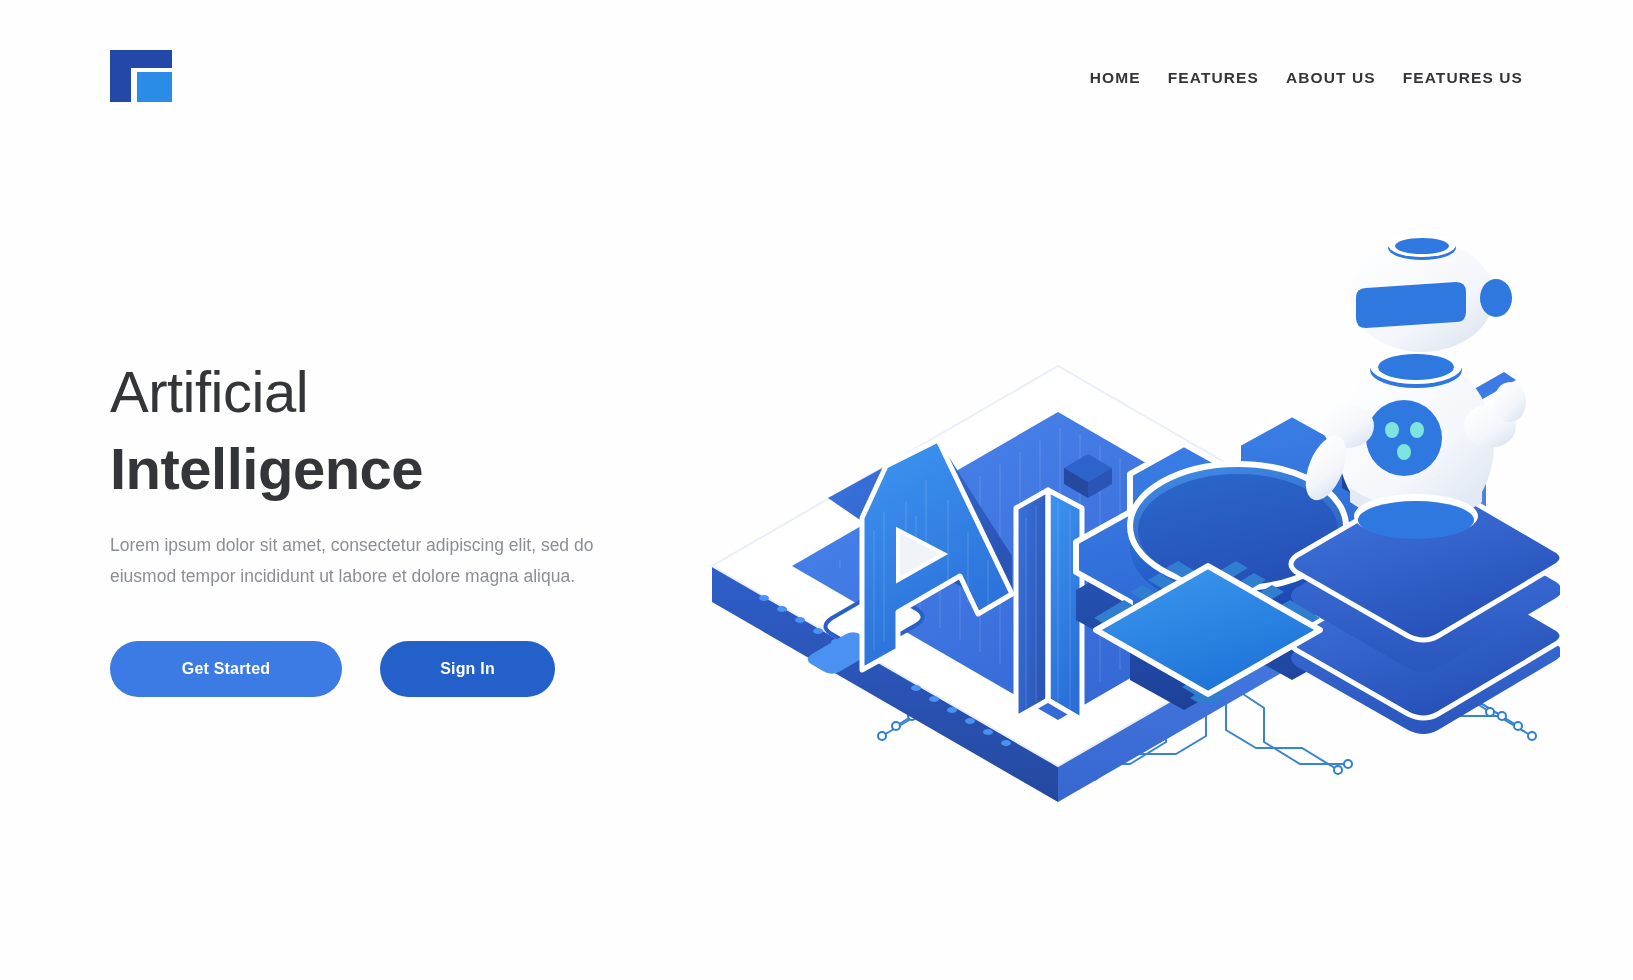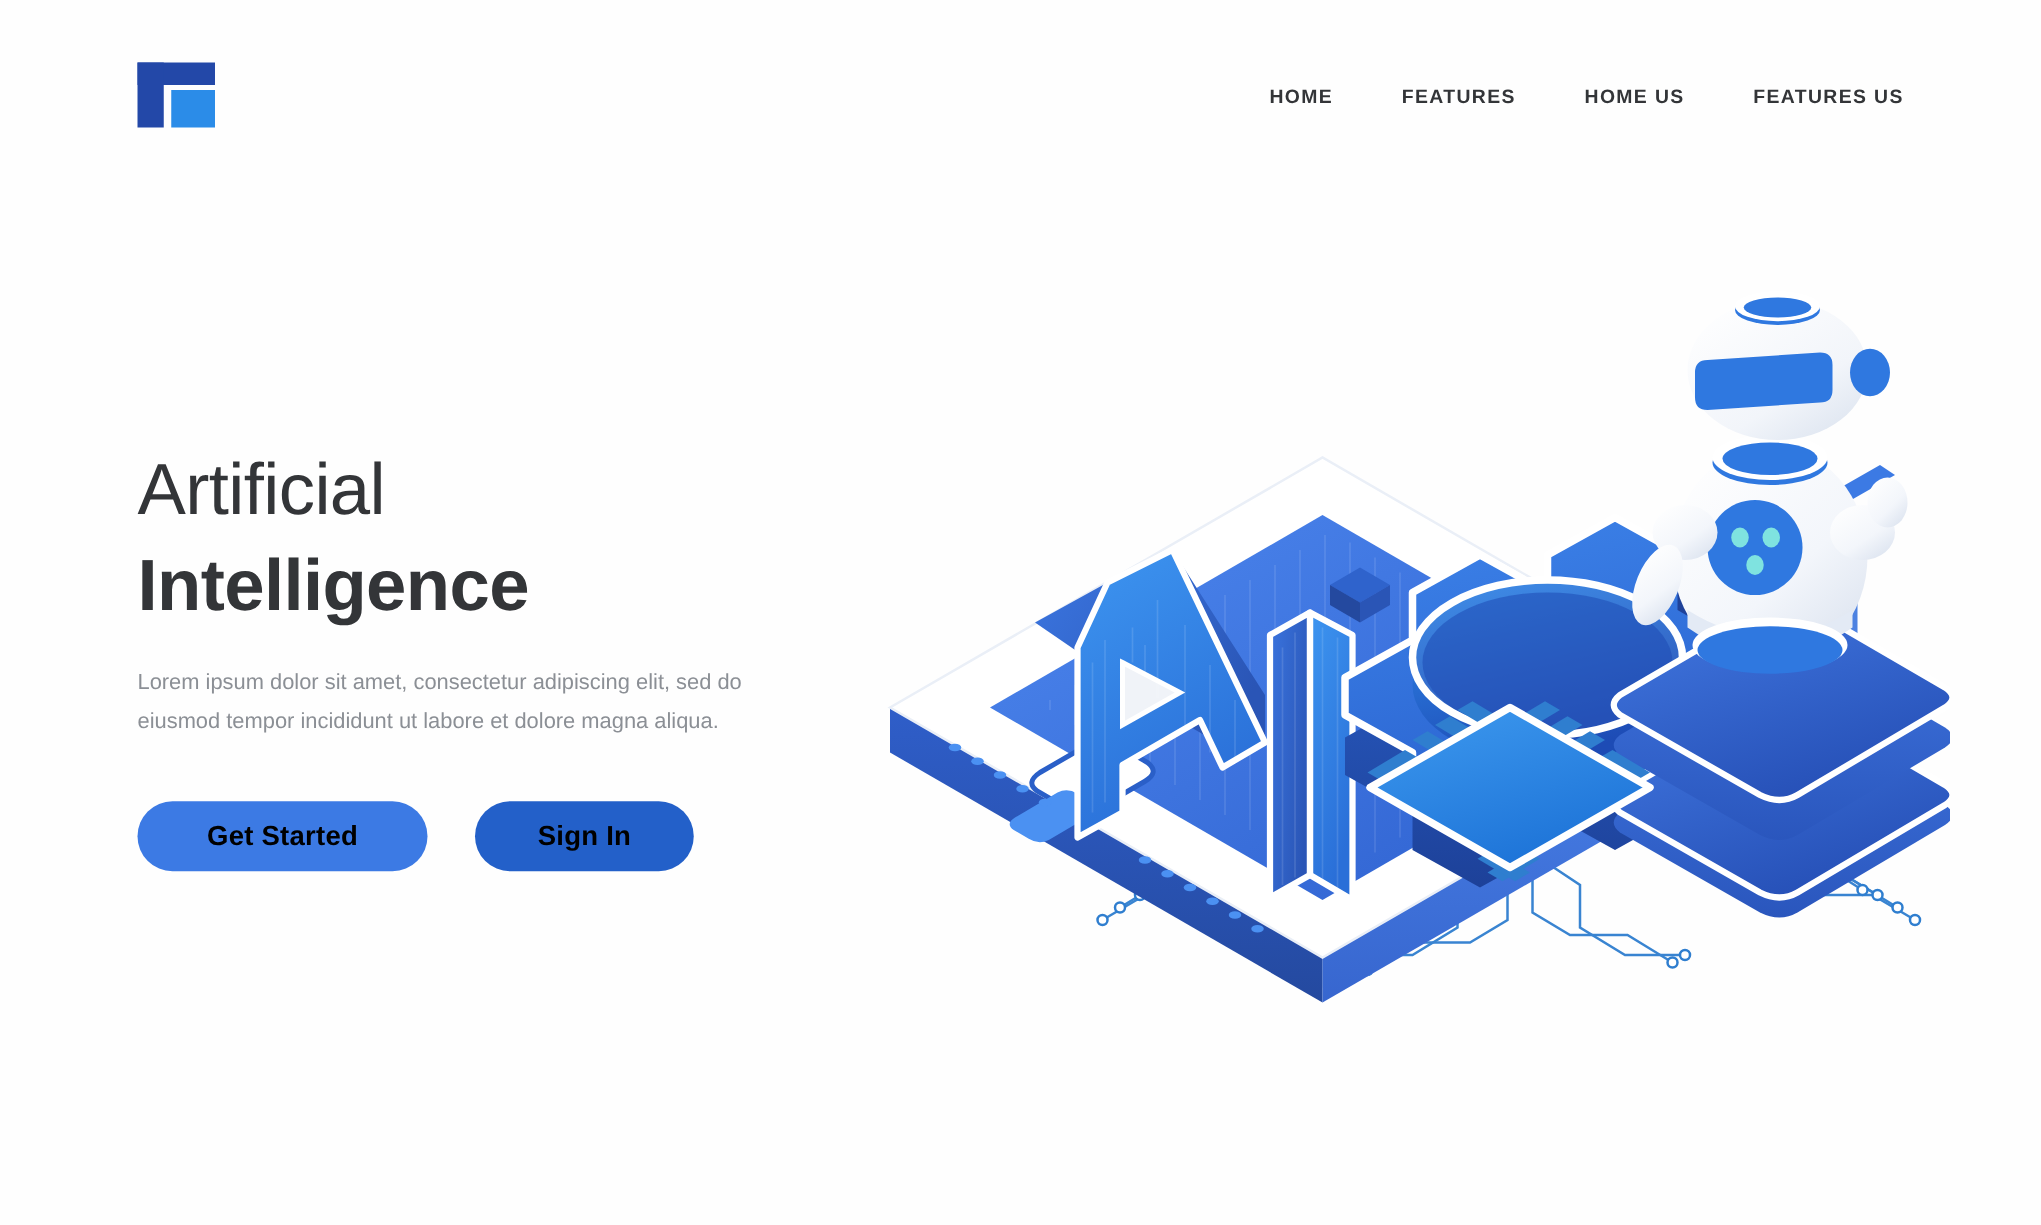--- a/index.html
+++ b/index.html
@@ -41,21 +41,21 @@
     background:#2348a8;
   }
   .logo .sq {
     position:absolute; left:27px; top:22px;
     width:35px; height:30px;
     background:#2b8ce8;
   }
 
   .nav {
     display:flex; align-items:center;
-    gap:55px;
+    gap:27px;
     margin-top:-4px;
   }
   .nav-item {
     font-size:15.5px;
     font-weight:bold;
     letter-spacing:1.1px;
     color:#333538;
     text-decoration:none;
     white-space:nowrap;
     cursor:pointer;
@@ -87,22 +87,22 @@
   }
 
   .btn-row {
     margin-top:50px;
     display:flex;
     gap:38px;
   }
   .btn {
     border:none;
     border-radius:40px;
-    color:#000000;
-    font-size:22px;
+    color:#ffffff;
+    font-size:16px;
     font-weight:bold;
     cursor:pointer;
     font-family:"Liberation Sans", sans-serif;
     letter-spacing:0.2px;
   }
   .btn-primary {
     width:232px; height:56px;
     background:#3c7ae4;
   }
   .btn-secondary {
@@ -128,21 +128,21 @@
 
     <div class="logo">
       <div class="bar-top"></div>
       <div class="bar-left"></div>
       <div class="sq"></div>
     </div>
 
     <nav class="nav">
       <a class="nav-item">HOME</a>
       <a class="nav-item">FEATURES</a>
-      <a class="nav-item">HOME US</a>
+      <a class="nav-item">ABOUT US</a>
       <a class="nav-item">FEATURES US</a>
     </nav>
 
   </div>
 
   <div class="hero-text">
     <h1 class="headline">
       <span class="ln1">Artificial</span>
       <span class="ln2">Intelligence</span>
     </h1>

